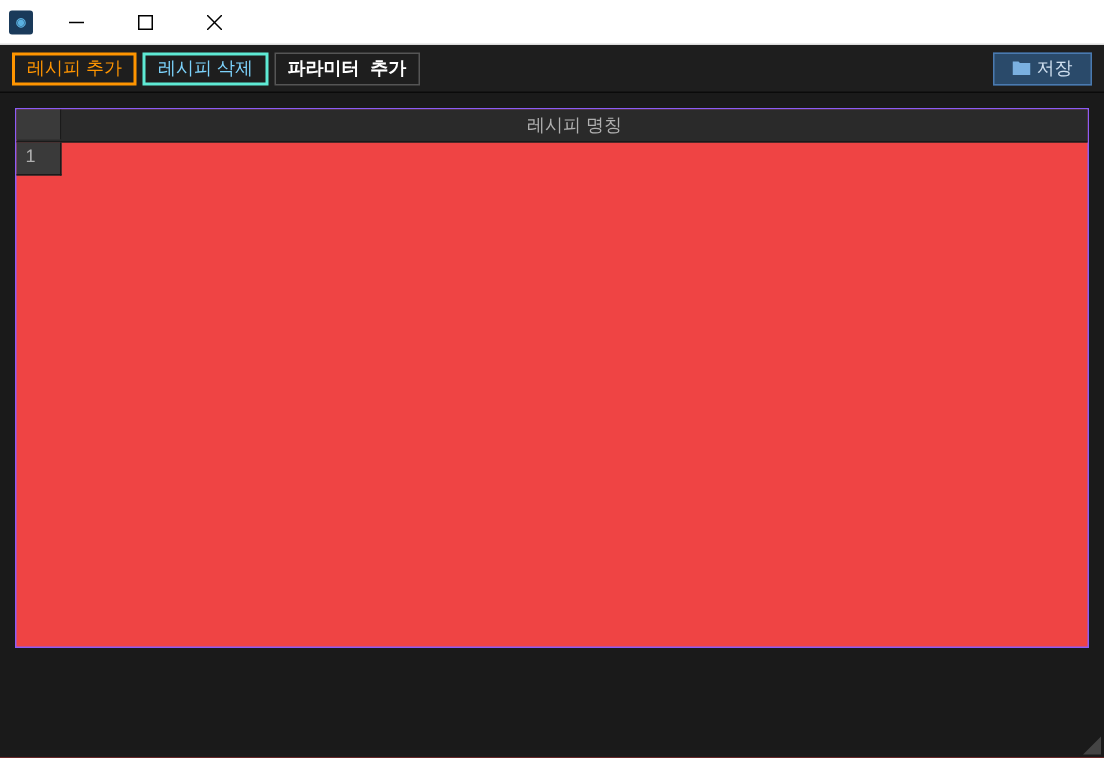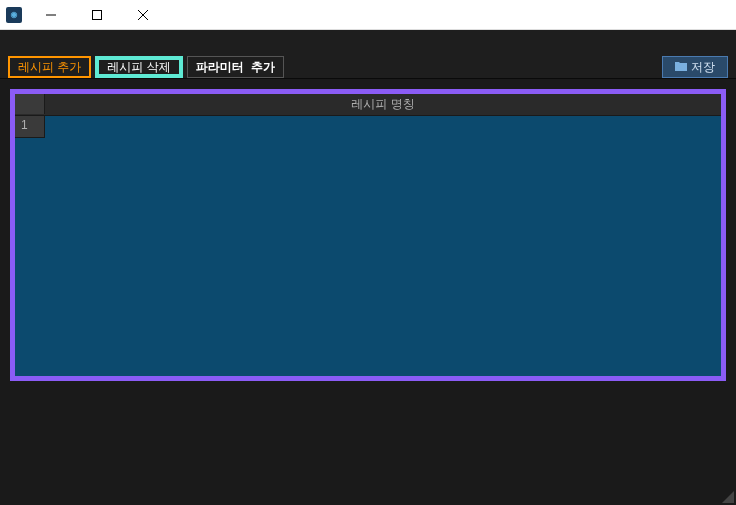--- a/index.html
+++ b/index.html
@@ -51,24 +51,24 @@
       display: flex;
       align-items: center;
       justify-content: center;
       cursor: pointer;
     }
     .win-btn svg {
       width: 10px;
       height: 10px;
     }
     .toolbar {
-      height: 49px;
+      height: 32px;
       background: #1e1e1e;
       display: flex;
-      align-items: flex-end;
+      align-items: center;
       padding: 0 8px;
       gap: 4px;
       border-bottom: 1px solid #0a0a0a;
     }
     .tool-btn {
       padding: 2px 8px;
       font-size: 12px;
       color: #b0b0b0;
       cursor: pointer;
       border: 1px solid transparent;
@@ -80,22 +80,22 @@
     .tool-btn.active {
       color: #ffffff;
       font-weight: bold;
       font-family: Liberation Mono, monospace;
     }
     .tool-btn.highlight {
       border: 2px solid #ff9500;
       color: #ff9500;
     }
     .tool-btn.disabled {
-      color: #ffffff;
-      border: 4px solid #5eead4;
+      color: #7dd3fc;
+      border: 2px solid #5eead4;
     }
     .tool-btn.bordered {
       border: 1px solid #555;
     }
     .spacer {
       flex: 1;
     }
     .save-btn {
       background: #2a4a6a;
       border: 1px solid #4a7ab0;
@@ -111,23 +111,23 @@
     .save-btn .folder-icon {
       color: #7ab0e0;
     }
     .content {
       padding: 10px;
       background: #1a1a1a;
       height: calc(100% - 62px);
       position: relative;
     }
     .table-area {
-      background: #0c4a6e;
-      border: 5px solid #8b5cf6;
-      height: 292px;
+      background: #ef4444;
+      border: 1px solid #8b5cf6;
+      height: 360px;
     }
     .table-header {
       display: flex;
       background: #2a2a2a;
       border-bottom: 1px solid #1a1a1a;
     }
     .th-num {
       width: 30px;
       background: #3a3a3a;
       height: 20px;

